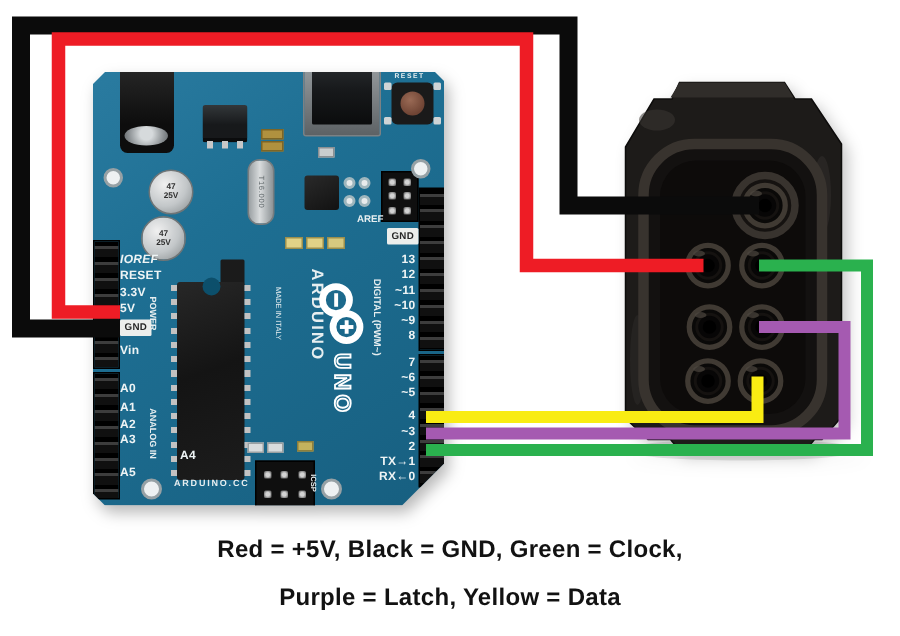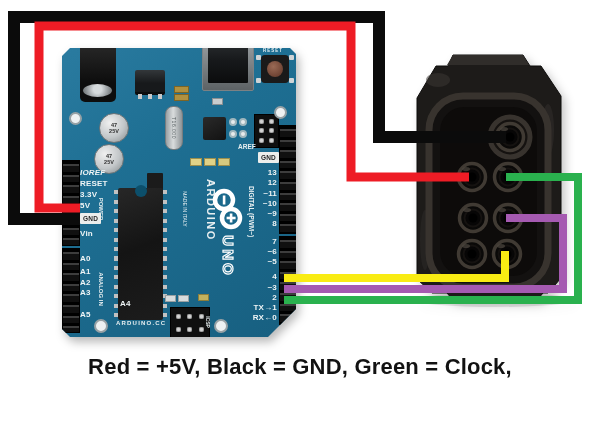--- a/index.html
+++ b/index.html
@@ -44,21 +44,21 @@
                    background:radial-gradient(circle at 40% 35%,#9a6a55,#6f4434 70%);}
   .reset-btn .pad{position:absolute;width:5px;height:5px;background:#cfd4d6;border-radius:1px;}
   .crystal{position:absolute;width:16px;height:42px;border-radius:8px;
            background:linear-gradient(90deg,#9aa0a3,#d9dcdd 45%,#8d9396);border:1px solid #767c7f;
            display:flex;align-items:center;justify-content:center;}
   .crystal span{transform:rotate(90deg);font-size:5px;color:#5c6467;white-space:nowrap;letter-spacing:.5px;}
   .slk{position:absolute;color:#e6eef0;font-weight:bold;white-space:nowrap;}
 
   
   .caption{position:absolute;left:0;right:0;top:351px;text-align:center;font-weight:bold;
-           font-size:22px;line-height:32px;color:#121212;letter-spacing:.2px;}
+           font-size:16px;line-height:32px;color:#121212;letter-spacing:.2px;}
 </style>
 </head>
 <body>
 
 <div class="stage">
 
   <div class="board-wrap">
     <div class="board">
 
       <div class="abs jack" style="left:18px;top:-10px;width:36px;height:64px;">
@@ -254,14 +254,15 @@
   <svg class="abs" width="600" height="424" viewBox="0 0 600 424" style="left:0;top:0;">
     <polyline points="80,219 14,219 14,17 379,17 379,137 506,137" fill="none" stroke-width="12" stroke="#0b0b0b"></polyline>
     <polyline points="80,208 39,208 39,26 351,26 351,177 469,177" fill="none" stroke-width="9" stroke="#ee1c25"></polyline>
     <polyline points="284,300 578,300 578,177 506,177" fill="none" stroke-width="8" stroke="#2ab14e"></polyline>
     <polyline points="284,289 563,289 563,218 506,218" fill="none" stroke-width="8" stroke="#a55ab1"></polyline>
     <polyline points="284,278 505,278 505,251" fill="none" stroke-width="8" stroke="#f9ec13"></polyline>
   </svg>
 
   <div class="caption">
     <div>Red = +5V, Black = GND, Green = Clock,</div>
+    <div>Purple = Latch, Yellow = Data</div>
   </div>
 </div>
 
 </body></html>

